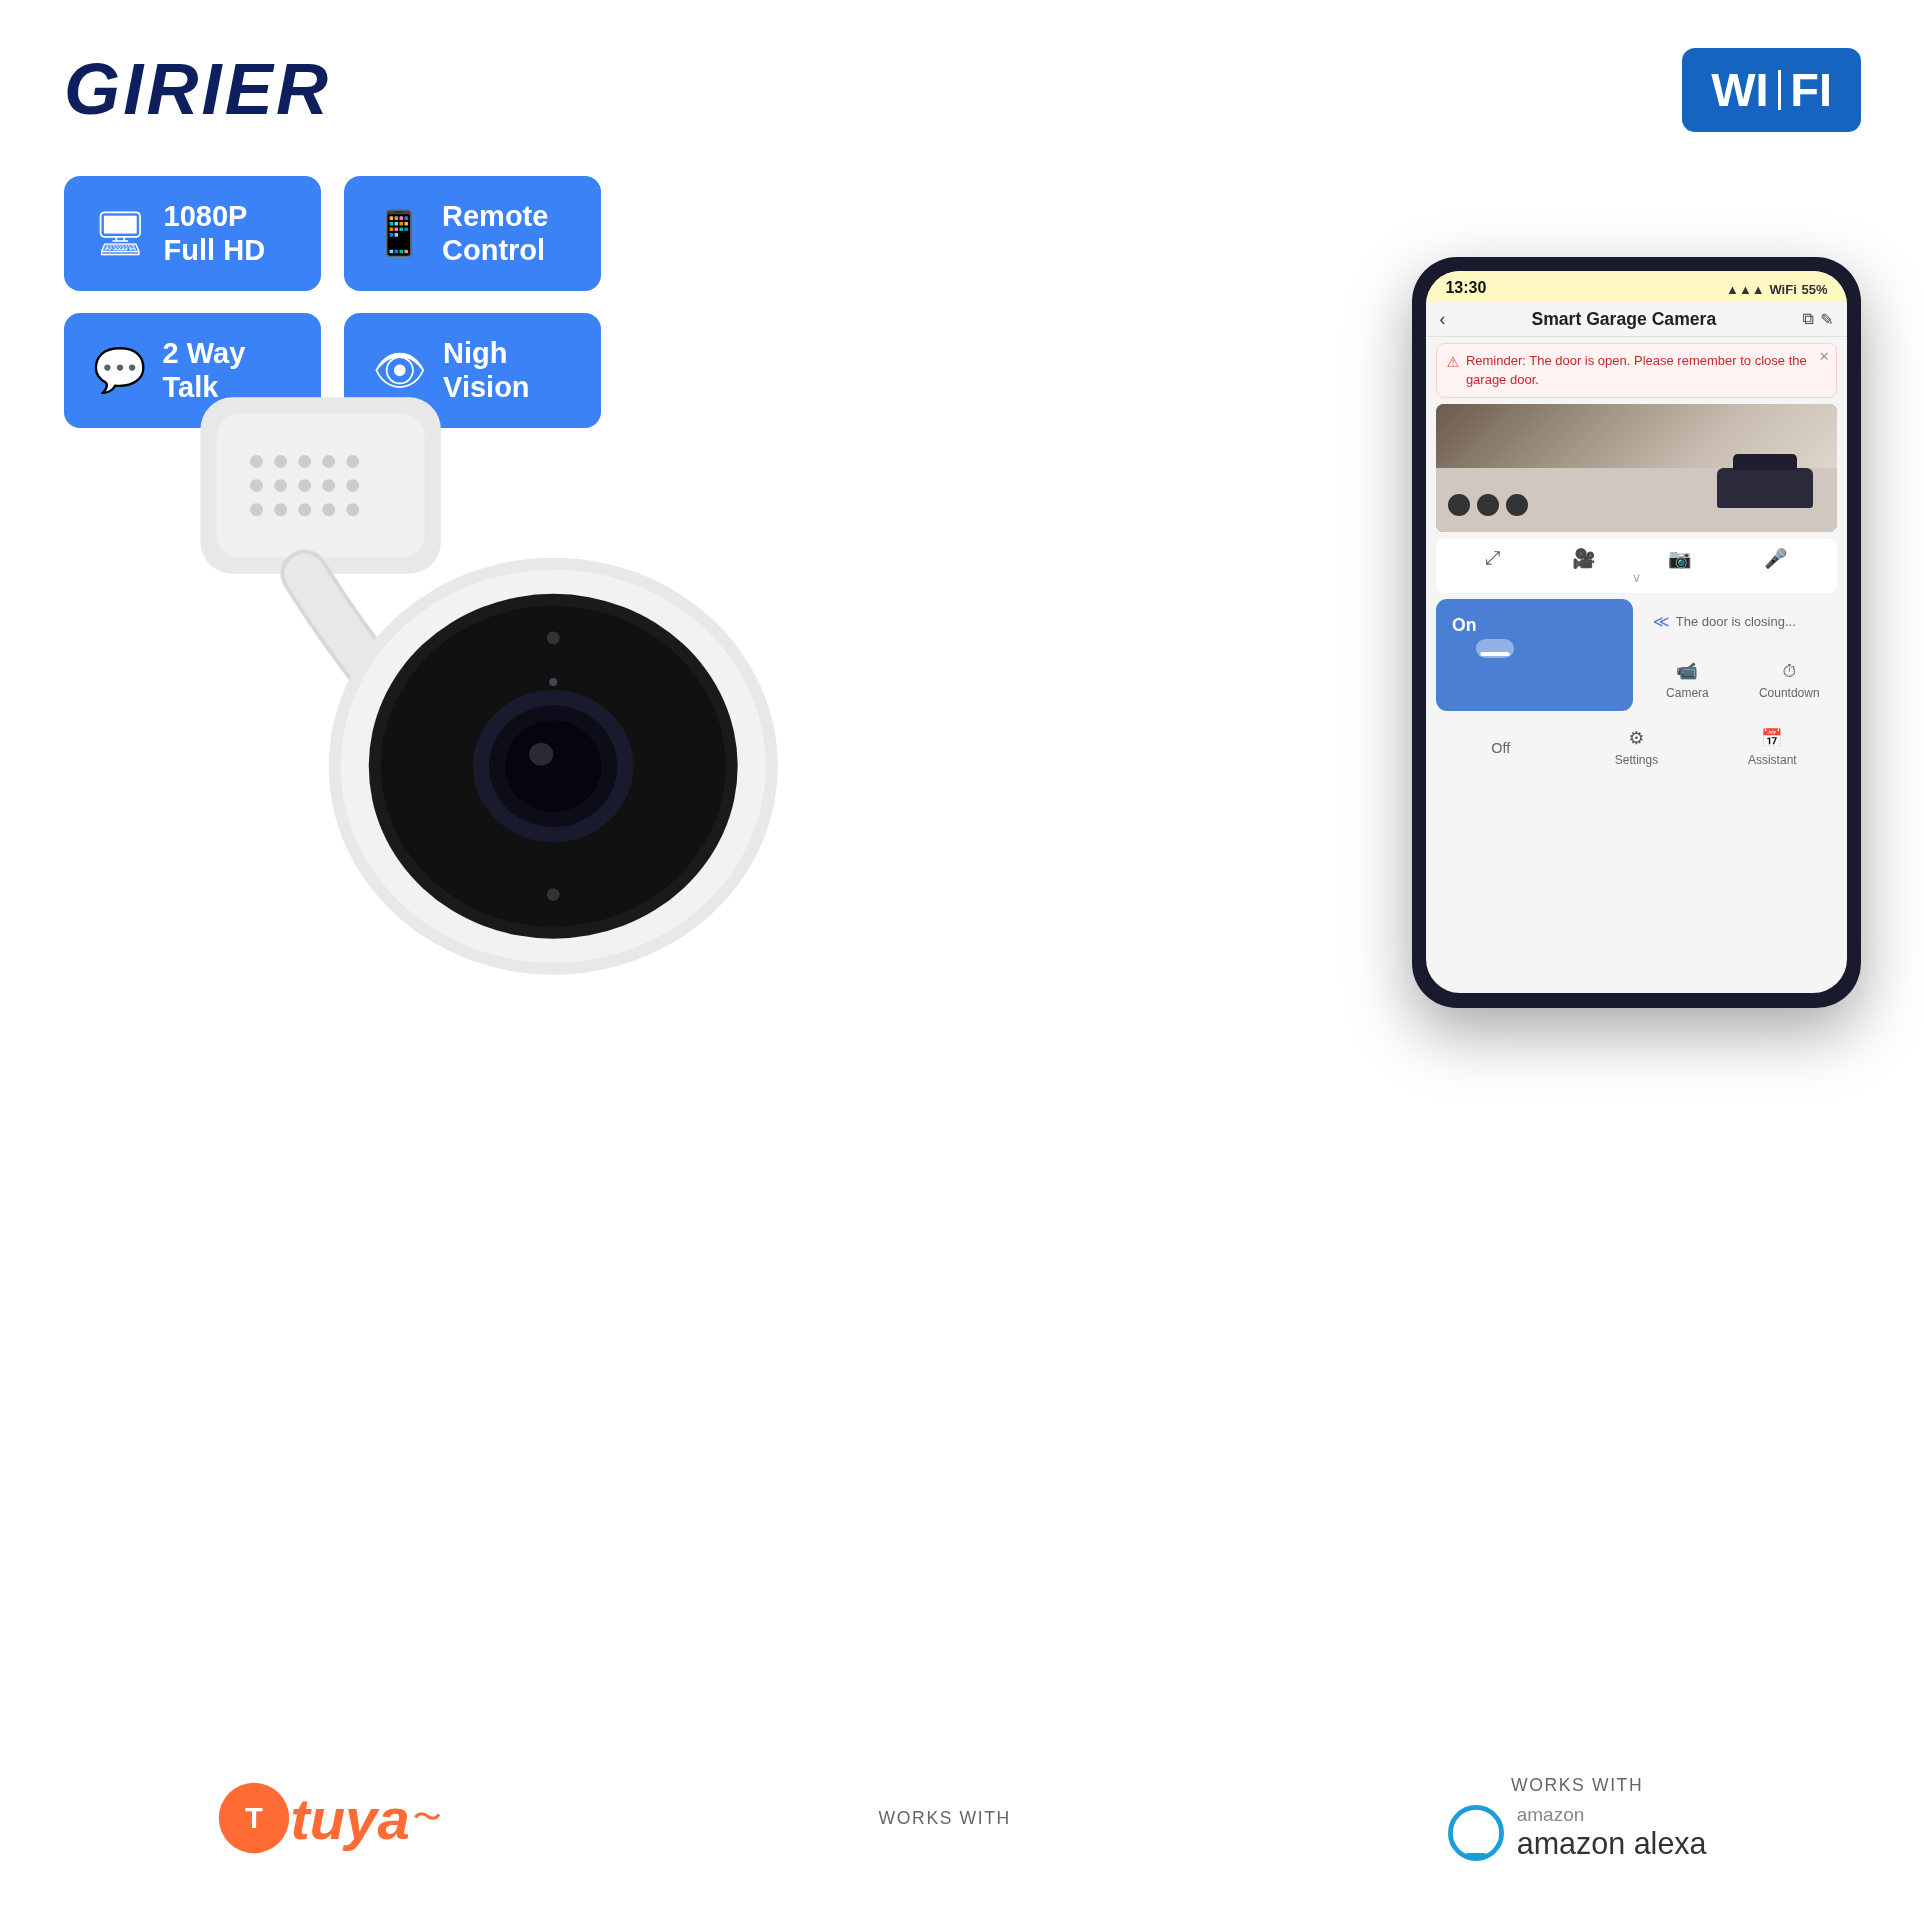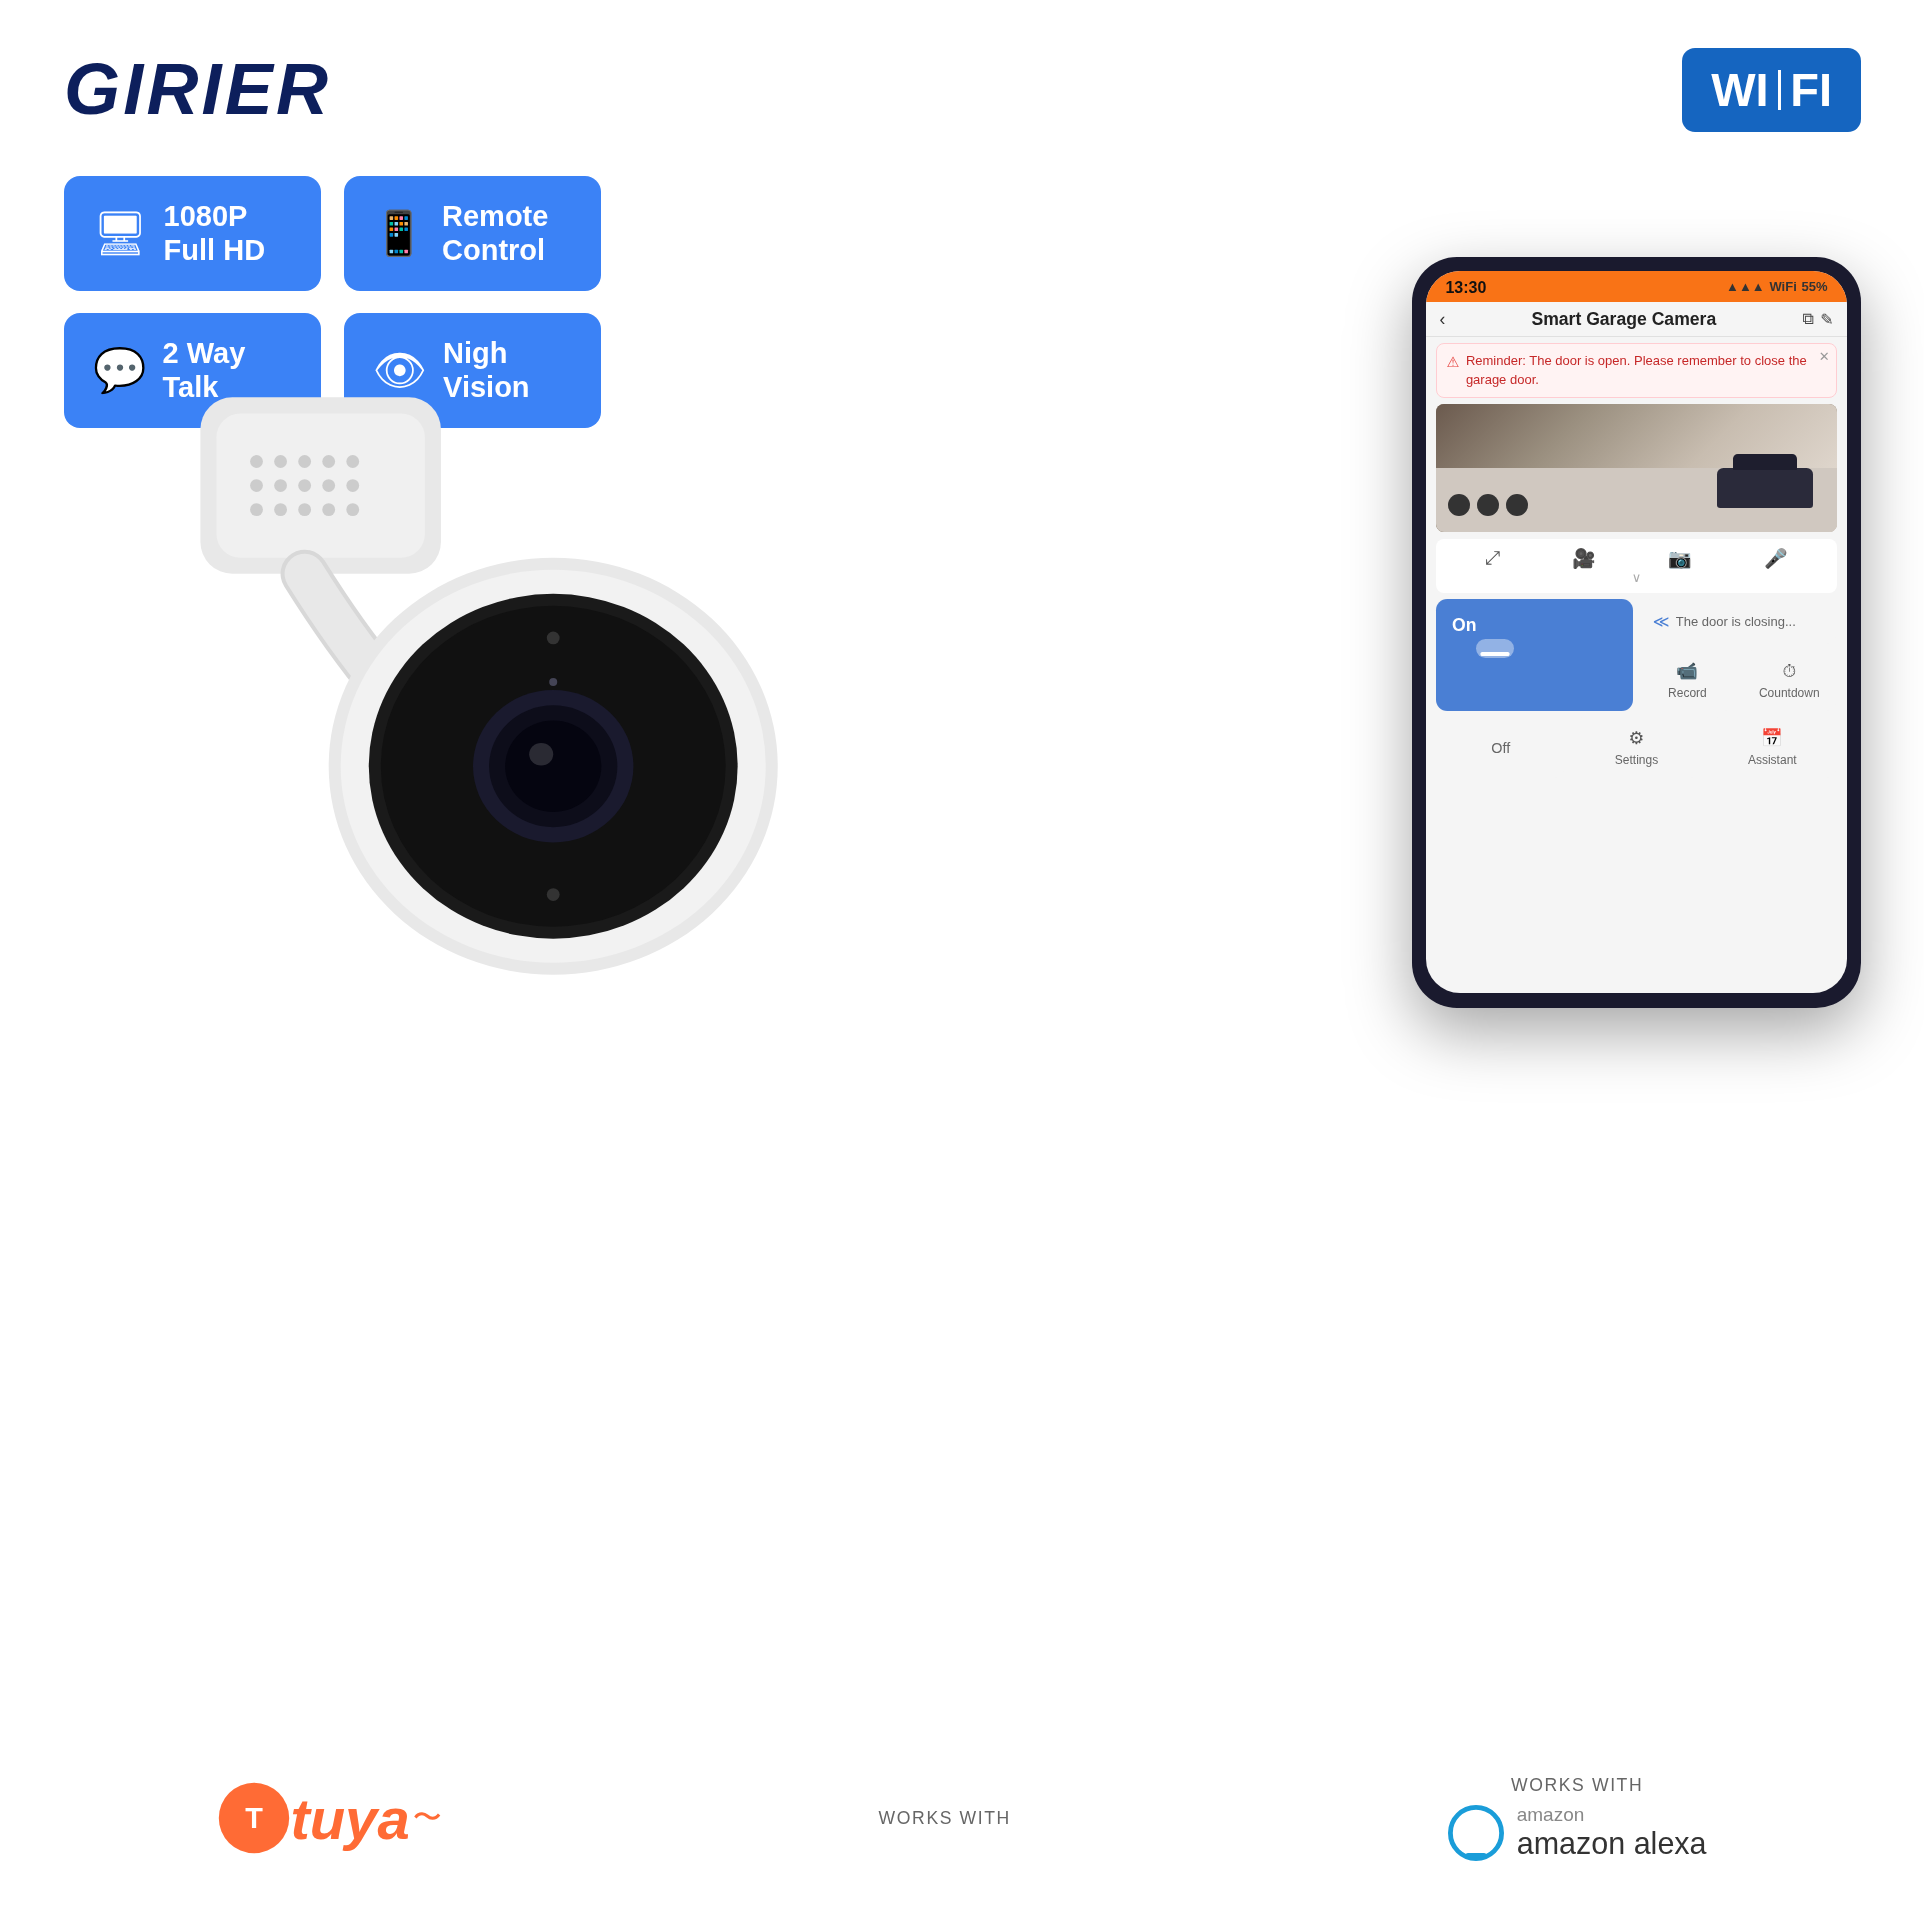--- a/index.html
+++ b/index.html
@@ -122,24 +122,24 @@
       overflow: hidden;
       position: relative;
     }
     .phone-screen {
       background: #f5f5f5;
       min-height: 722px;
     }
 
     
     .status-bar {
-      background: #f97316;
+      background: #fef9c3;
       display: flex;
       justify-content: space-between;
-      align-items: flex-start;
+      align-items: flex-end;
       padding: 8px 19px 4.8px;
       font-size: 14.4px;
       font-weight: 600;
     }
     .status-time { color: #111; font-size: 16px; font-weight: 700; }
     .status-icons { display: flex; gap: 4.8px; align-items: center; color: #333; font-size: 13px; }
 
     
     .app-header {
       background: #f5f5f5;
@@ -508,21 +508,21 @@
           </div>
 
           <div class="door-status">
             <span class="door-arrows">≪</span>
             <span class="door-text">The door is closing...</span>
           </div>
 
           <div class="small-controls">
             <div class="ctrl-btn">
               <span class="ctrl-btn-icon">📹</span>
-              <span class="ctrl-btn-label">Record</span>
+              <span class="ctrl-btn-label">Camera</span>
             </div>
             <div class="ctrl-btn">
               <span class="ctrl-btn-icon">⏱</span>
               <span class="ctrl-btn-label">Countdown</span>
             </div>
           </div>
         </div>
 
         <div class="bottom-row-btns">
           <div class="off-button">

